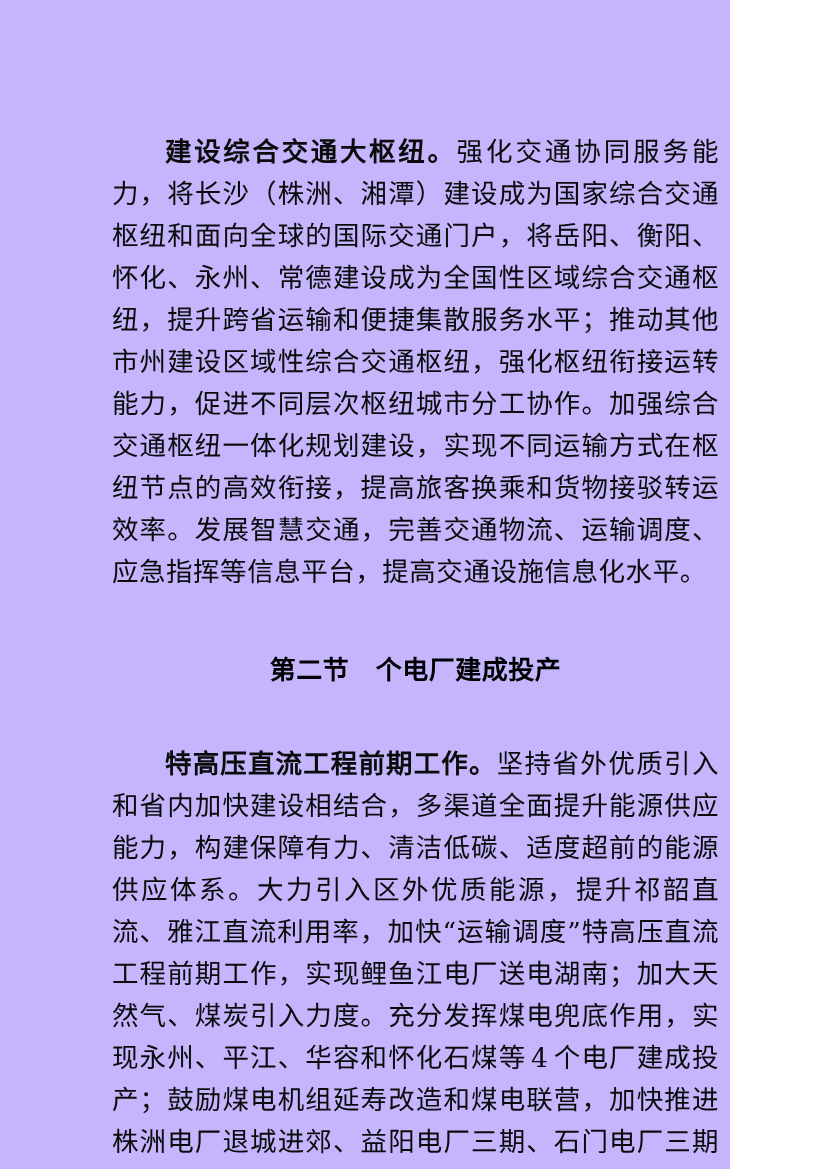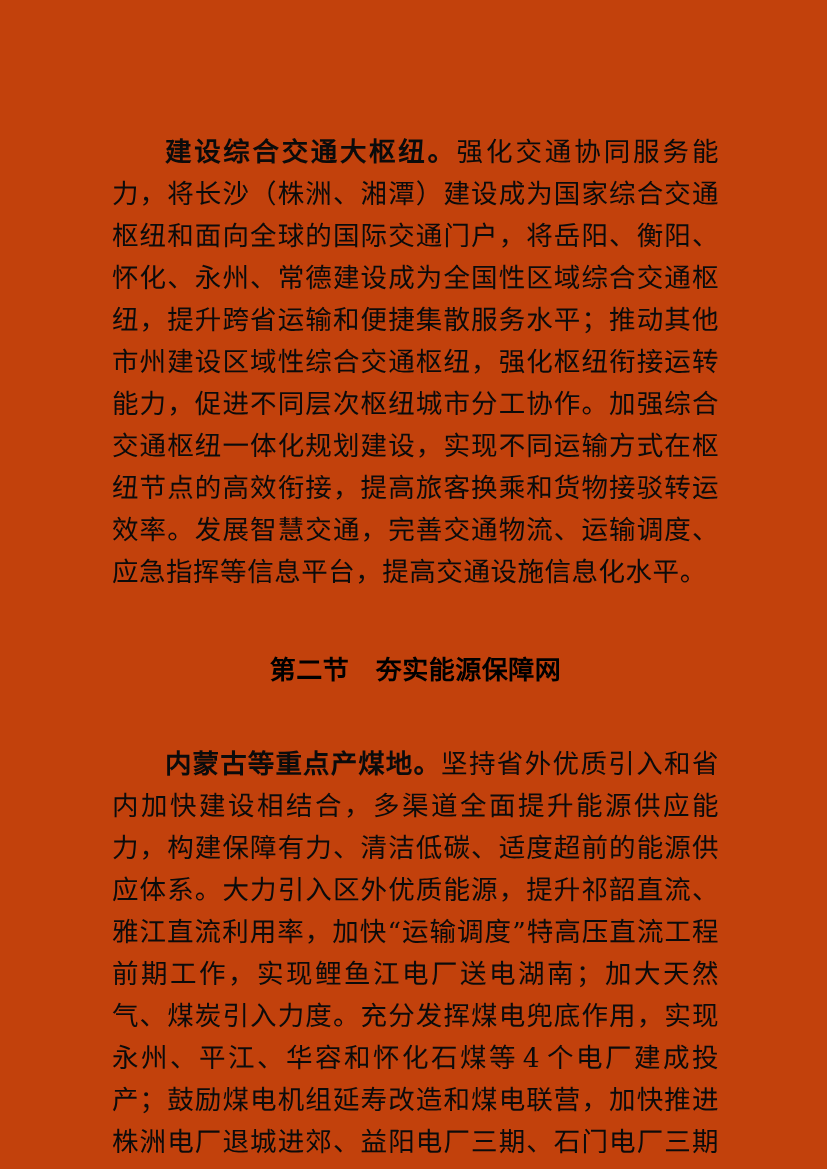--- a/index.html
+++ b/index.html
@@ -14,23 +14,23 @@
     position: relative;
     overflow: hidden;
     font-family: "DejaVu Serif", "Liberation Serif", serif;
     color: #000000;
   }
 
   .page {
     position: absolute;
     left: 0;
     top: 0;
-    width: 827px;
+    width: 730px;
     height: 1169px;
-    background: #c2410c;
+    background: #c4b5fd;
   }
 
   
   .content {
     position: absolute;
     left: 112px;
     top: 131px;
     width: 607px;
   }
 
@@ -100,22 +100,22 @@
 <body>
 
 <div class="page">
 
   <div class="content">
 
     <p class="para"><span class="runin">建设综合交通大枢纽。</span><span>强化交通协同服务能力，将长沙（株洲、湘潭）建设成为国家综合交通枢纽和面向全球的国际交通门户，将岳阳、衡阳、怀化、永州、常德建设成为全国性区域综合交通枢纽，提升跨省运输和便捷集散服务水平；推动其他市州建设区域性综合交通枢纽，强化枢纽衔接运转能力，促进不同层次枢纽城市分工协作。加强综合交通枢纽一体化规划建设，实现不同运输方式在枢纽节点的高效衔接，提高旅客换乘和货物接驳转运效率。发展智慧交通，完善交通物流、运输调度、应急指挥等信息平台，提高交通设施信息化水平。</span></p>
 
     <div class="gap-before-heading"></div>
 
-    <h2 class="section-heading">第二节　夯实能源保障网</h2>
+    <h2 class="section-heading">第二节　个电厂建成投产</h2>
 
     <div class="gap-after-heading"></div>
 
-    <p class="para"><span class="runin">内蒙古等重点产煤地。</span><span>坚持省外优质引入和省内加快建设相结合，多渠道全面提升能源供应能力，构建保障有力、清洁低碳、适度超前的能源供应体系。大力引入区外优质能源，提升祁韶直流、雅江直流利用率，加快“运输调度”特高压直流工程前期工作，实现鲤鱼江电厂送电湖南；加大天然气、煤炭引入力度。充分发挥煤电兜底作用，实现永州、平江、华容和怀化石煤等</span><span class="num">4</span><span>个电厂建成投产；鼓励煤电机组延寿改造和煤电联营，加快推进株洲电厂退城进郊、益阳电厂三期、石门电厂三期等项目前期工作，争取湘南地区新建一个煤电项目。加强煤炭产运需协调衔接，推进与陕西、山西、内蒙古等重点产煤地</span></p>
+    <p class="para"><span class="runin">特高压直流工程前期工作。</span><span>坚持省外优质引入和省内加快建设相结合，多渠道全面提升能源供应能力，构建保障有力、清洁低碳、适度超前的能源供应体系。大力引入区外优质能源，提升祁韶直流、雅江直流利用率，加快“运输调度”特高压直流工程前期工作，实现鲤鱼江电厂送电湖南；加大天然气、煤炭引入力度。充分发挥煤电兜底作用，实现永州、平江、华容和怀化石煤等</span><span class="num">4</span><span>个电厂建成投产；鼓励煤电机组延寿改造和煤电联营，加快推进株洲电厂退城进郊、益阳电厂三期、石门电厂三期等项目前期工作，争取湘南地区新建一个煤电项目。加强煤炭产运需协调衔接，推进与陕西、山西、内蒙古等重点产煤地</span></p>
 
   </div>
 
 
 </div>
 
 </body></html>

